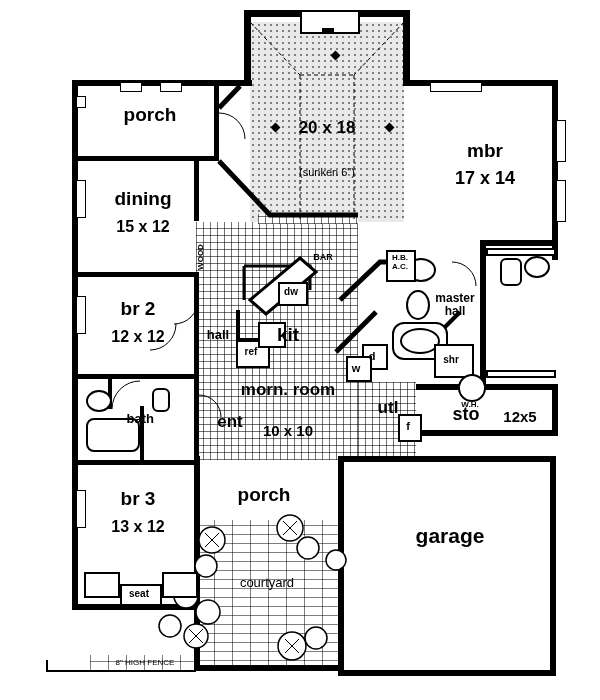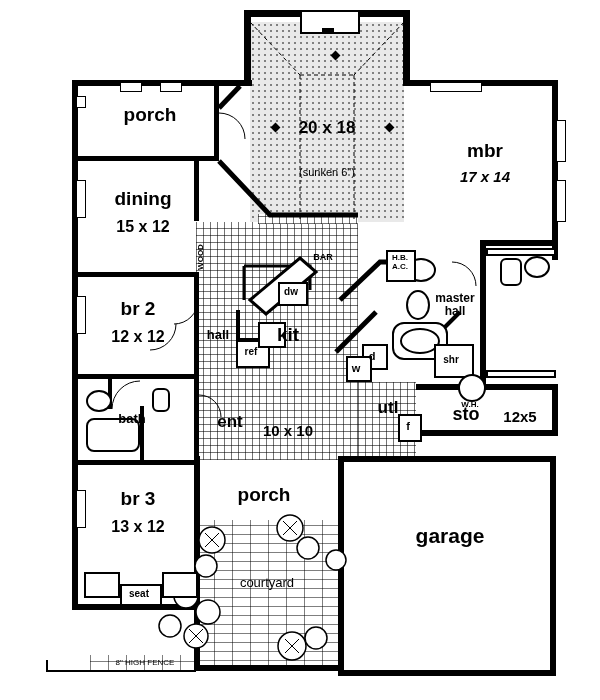--- a/index.html
+++ b/index.html
@@ -182,40 +182,43 @@
   <div class="diamond" style="left:272px;top:124px;"></div>
   <div class="diamond" style="left:386px;top:124px;"></div>
   <div class="diamond" style="left:332px;top:52px;"></div>
 
   <div class="lbl" style="left:100px;top:104px;width:100px;font-size:19px;">porch</div>
 
   <div class="lbl" style="left:262px;top:118px;width:130px;font-size:17px;">20 x 18</div>
   <div class="lbl thin" style="left:262px;top:166px;width:130px;font-size:11px;">(sunken 6")</div>
 
   <div class="lbl" style="left:430px;top:140px;width:110px;font-size:19px;">mbr</div>
-  <div class="lbl" style="left:430px;top:168px;width:110px;font-size:15px;font-style:italic;">17 x 14</div>
+  <div class="lbl" style="left:430px;top:168px;width:110px;font-size:18px;">17 x 14</div>
 
   <div class="lbl" style="left:88px;top:188px;width:110px;font-size:19px;">dining</div>
   <div class="lbl" style="left:88px;top:218px;width:110px;font-size:16px;">15 x 12</div>
 
   <div class="lbl" style="left:88px;top:298px;width:100px;font-size:19px;">br 2</div>
   <div class="lbl" style="left:88px;top:328px;width:100px;font-size:16px;">12 x 12</div>
 
   <div class="lbl" style="left:258px;top:324px;width:60px;font-size:19px;">kit</div>
 
+  <div class="lbl" style="left:240px;top:380px;width:96px;font-size:17px;white-space:normal;">
+    <span>morn. room</span>
+  </div>
   <div class="lbl" style="left:240px;top:422px;width:96px;font-size:15px;">10 x 10</div>
 
   <div class="lbl" style="left:360px;top:398px;width:56px;font-size:17px;">utl</div>
 
   <div class="lbl" style="left:440px;top:404px;width:52px;font-size:18px;">sto</div>
   <div class="lbl" style="left:492px;top:408px;width:56px;font-size:15px;">12x5</div>
 
   <div class="lbl" style="left:424px;top:292px;width:62px;font-size:12px;white-space:normal;line-height:1.1;">master hall</div>
 
-  <div class="lbl" style="left:110px;top:412px;width:44px;font-size:13px;">bath</div>
+  <div class="lbl" style="left:110px;top:412px;width:44px;font-size:13px;text-align:right;">bath</div>
 
   <div class="lbl" style="left:198px;top:328px;width:40px;font-size:13px;">hall</div>
 
   <div class="lbl" style="left:206px;top:412px;width:48px;font-size:17px;">ent</div>
 
   <div class="lbl" style="left:88px;top:488px;width:100px;font-size:19px;">br 3</div>
   <div class="lbl" style="left:88px;top:518px;width:100px;font-size:16px;">13 x 12</div>
 
   <div class="lbl" style="left:204px;top:484px;width:120px;font-size:19px;">porch</div>
 

